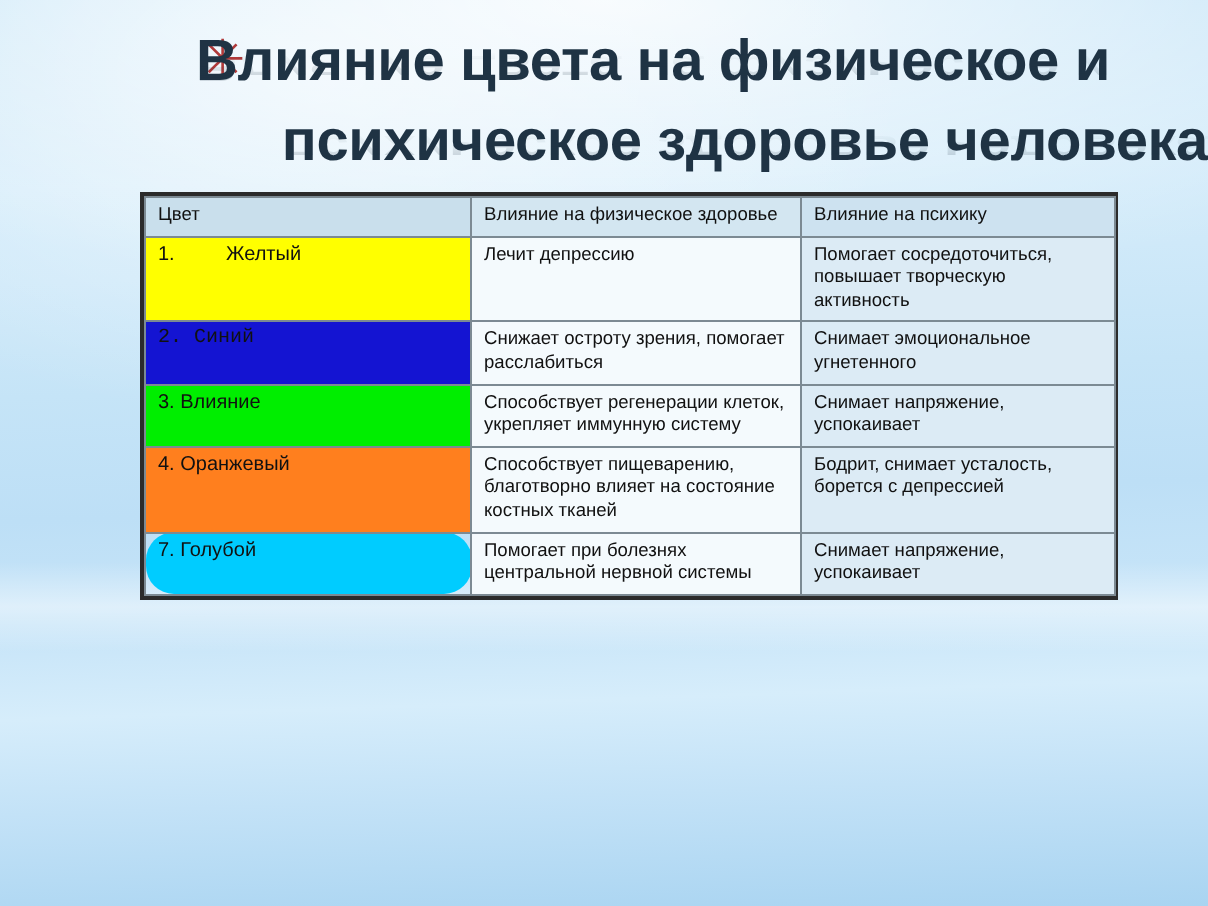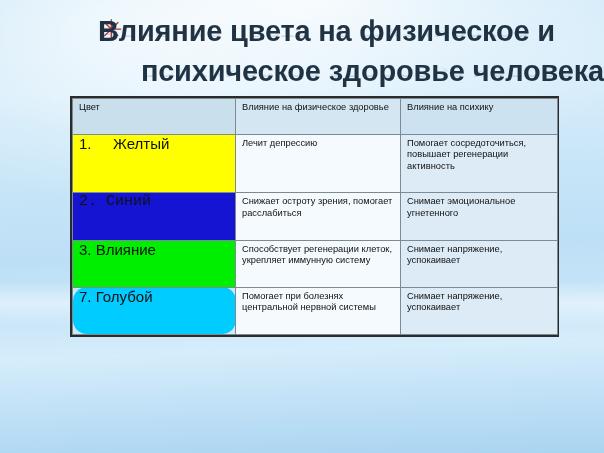--- a/index.html
+++ b/index.html
@@ -132,39 +132,39 @@
     font-size: 9.3px;
     line-height: 11.6px;
   }
   table.ctab col.c1 { width: 163px; }
   table.ctab col.c2 { width: 165px; }
   table.ctab col.c3 { width: 157px; }
 
   table.ctab th,
   table.ctab td {
     border: 1px solid #7c8a93;
-    padding: 3px 5px 20px 6px;
+    padding: 3px 5px 4px 6px;
     vertical-align: top;
     text-align: left;
     font-weight: normal;
     color: #111111;
     box-sizing: border-box;
   }
   thead th {
     background: #c9dfec;
     padding-top: 4px;
   }
   thead th.h2 { background: #d3e6f1; }
   thead th.h3 { background: #cde2f0; }
 
   td.desc  { background: #f4fafd; margin-left: 32px; }
   td.psy   { background: #dcebf5; }
 
   td.swatch {
-    font-size: 15px;
+    font-size: 10px;
     padding-left: 6px;
     padding-top: 3px;
   }
   .num { display: inline-block; }
   .rowname { display: inline-block; }
   .row-yellow .num { width: 34px; }
 </style>
 </head>
 <body>
 
@@ -196,31 +196,36 @@
         <tr>
           <th class="h1">Цвет</th>
           <th class="h2">Влияние на физическое здоровье</th>
           <th class="h3">Влияние на психику</th>
         </tr>
       </thead>
       <tbody id="tbody">
           <tr>
             <td class="swatch row-yellow" style="background: rgb(255, 255, 0); color: rgb(17, 17, 17);"><span class="num">1.</span><span class="rowname">Желтый</span></td>
             <td class="desc">Лечит депрессию</td>
-            <td class="psy">Помогает сосредоточиться, повышает регенерации активность</td>
+            <td class="psy">Помогает сосредоточиться, повышает творческую активность</td>
           </tr>
           <tr>
             <td class="swatch" style="background: rgb(20, 20, 210); color: rgb(17, 17, 17); font-family: Liberation Mono, monospace;"><span class="num">2.</span> <span class="rowname">Синий</span></td>
             <td class="desc">Снижает остроту зрения, помогает расслабиться</td>
             <td class="psy">Снимает эмоциональное угнетенного</td>
           </tr>
           <tr>
             <td class="swatch" style="background: rgb(0, 238, 0); color: rgb(17, 17, 17);"><span class="num">3.</span> <span class="rowname">Влияние</span></td>
             <td class="desc">Способствует регенерации клеток, укрепляет иммунную систему</td>
             <td class="psy">Снимает напряжение, успокаивает</td>
+          </tr>
+          <tr>
+            <td class="swatch" style="background: rgb(255, 127, 30); color: rgb(17, 17, 17);"><span class="num">4.</span> <span class="rowname">Оранжевый</span></td>
+            <td class="desc">Способствует пищеварению, благотворно влияет на состояние костных тканей</td>
+            <td class="psy">Бодрит, снимает усталость, борется с депрессией</td>
           </tr>
           <tr>
             <td class="swatch" style="background: rgb(0, 204, 255); color: rgb(17, 17, 17); border-radius: 14px;"><span class="num">7.</span> <span class="rowname">Голубой</span></td>
             <td class="desc">Помогает при болезнях центральной нервной системы</td>
             <td class="psy">Снимает напряжение, успокаивает</td>
           </tr>
         </tbody>
     </table>
   </div>
 </div>

